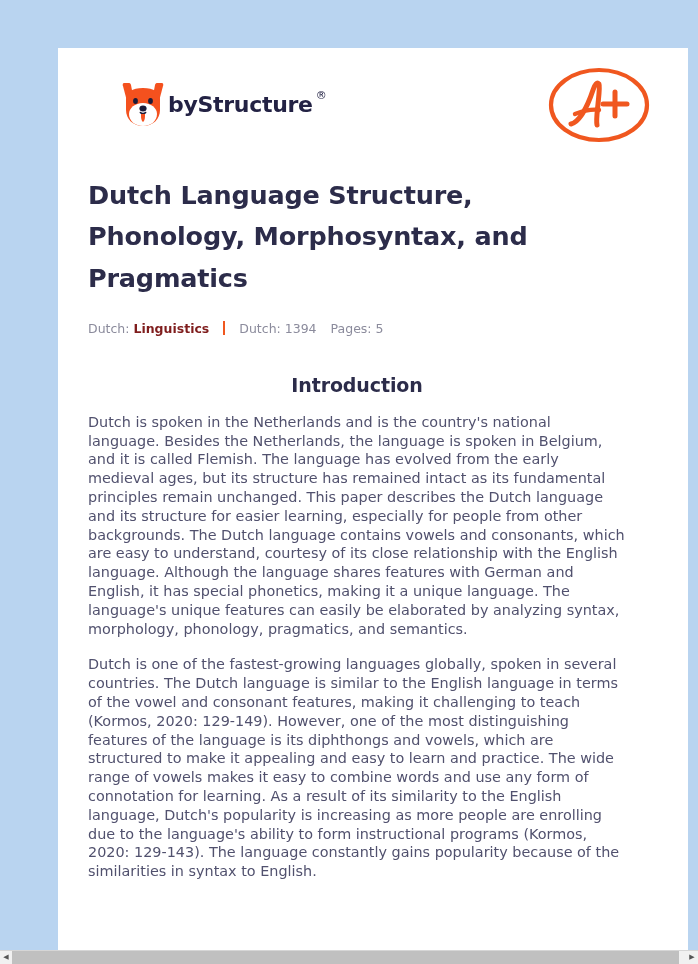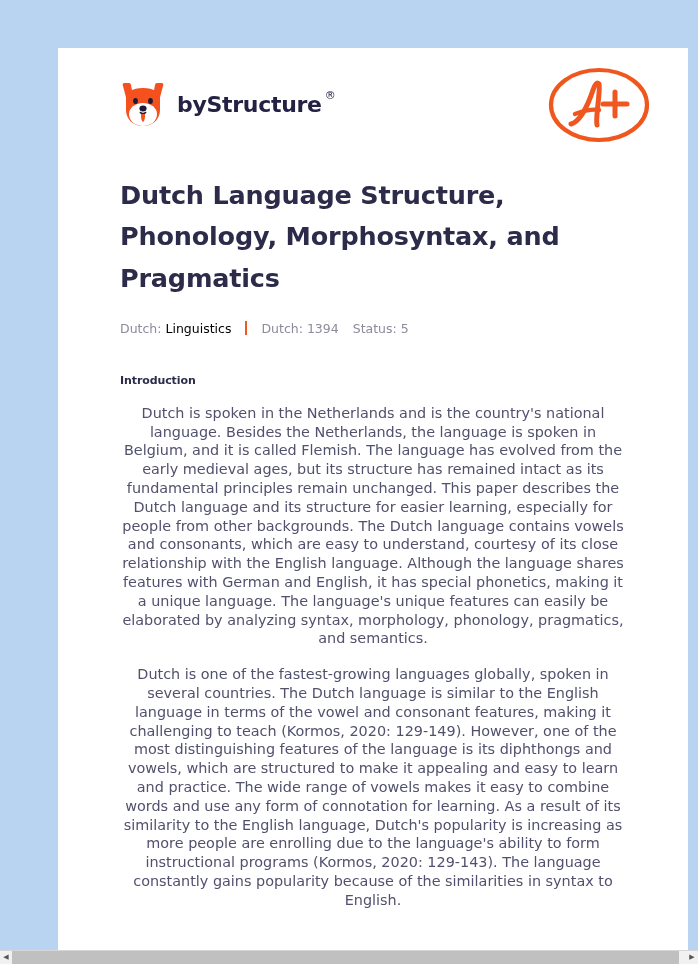--- a/index.html
+++ b/index.html
@@ -37,21 +37,21 @@
     display: flex;
     align-items: center;
     justify-content: space-between;
     padding: 22px 35px 0 62px;
     height: 92px;
     box-sizing: border-box;
   }
   .brand {
     display: flex;
     align-items: center;
-    gap: 11px;
+    gap: 2px;
   }
   .corgi-logo {
     width: 46px;
     height: 48px;
     flex: none;
     display: block;
   }
   .brand-text {
     font-family: "DejaVu Sans", sans-serif;
     font-size: 22px;
@@ -73,21 +73,21 @@
   }
   .grade-badge {
     width: 108px;
     height: 82px;
     flex: none;
     display: block;
   }
 
   
   .doc-body {
-    padding: 0 62px 0 62px;
+    padding: 0 62px 0 30px;
   }
   h1.doc-title {
     font-family: "DejaVu Sans", sans-serif;
     font-size: 25.5px;
     line-height: 1.62;
     font-weight: bold;
     color: #2c2c4a;
     margin: 35px 0 0 0;
     letter-spacing: -0.2px;
   }
@@ -99,52 +99,53 @@
     gap: 0px;
     margin-top: 22px;
     padding-bottom: 14px;
     font-size: 12.5px;
     color: #8b8b9c;
     font-family: "DejaVu Sans", sans-serif;
     white-space: nowrap;
   }
   .doc-meta .meta-label { color: #8b8b9c; }
   .doc-meta .meta-strong {
-    color: #000000;
-    font-weight: normal;
+    color: #7f1d1d;
+    font-weight: bold;
     margin-left: 4px;
     text-align: center;
   }
   .meta-sep {
     display: inline-block;
     width: 2px;
     height: 14px;
     background: #f0571f;
     margin: 0 14px;
     flex: none;
   }
   .doc-meta .meta-group { margin-left: 0; }
   .doc-meta .meta-group + .meta-group { margin-left: 14px; }
 
   
   h2.section-title {
     font-family: "DejaVu Sans", sans-serif;
-    font-size: 11px;
+    font-size: 19px;
     font-weight: bold;
     color: #2c2c4a;
     margin: 24px 0 0 0;
     letter-spacing: -0.1px;
+    text-align: center;
   }
   p.para {
     font-family: "DejaVu Sans", sans-serif;
     font-size: 14.4px;
     line-height: 1.305;
     color: #51516e;
     margin: 17px 0 0 0;
-    text-align: center;
+    text-align: left;
   }
   .first-para { margin-top: 17px; }
 
   
   .h-scrollbar {
     position: absolute;
     left: 0;
     bottom: 0;
     width: 698px;
     height: 14px;
@@ -222,21 +223,21 @@
       <div class="doc-meta">
         <span class="meta-group">
           <span class="meta-label">Dutch:</span><span class="meta-strong">Linguistics</span>
         </span>
         <span class="meta-sep"></span>
         <span class="meta-group">
           <span class="meta-label">Dutch:</span>
           <span class="meta-label">1394</span>
         </span>
         <span class="meta-group">
-          <span class="meta-label">Status:</span>
+          <span class="meta-label">Pages:</span>
           <span class="meta-label">5</span>
         </span>
       </div>
 
       <h2 class="section-title">Introduction</h2>
       <p class="para first-para">Dutch is spoken in the Netherlands and is the country's national language. Besides the Netherlands, the language is spoken in Belgium, and it is called Flemish. The language has evolved from the early medieval ages, but its structure has remained intact as its fundamental principles remain unchanged. This paper describes the Dutch language and its structure for easier learning, especially for people from other backgrounds. The Dutch language contains vowels and consonants, which are easy to understand, courtesy of its close relationship with the English language. Although the language shares features with German and English, it has special phonetics, making it a unique language. The language's unique features can easily be elaborated by analyzing syntax, morphology, phonology, pragmatics, and semantics.</p>
 
       <p class="para">Dutch is one of the fastest-growing languages globally, spoken in several countries. The Dutch language is similar to the English language in terms of the vowel and consonant features, making it challenging to teach (Kormos, 2020: 129-149). However, one of the most distinguishing features of the language is its diphthongs and vowels, which are structured to make it appealing and easy to learn and practice. The wide range of vowels makes it easy to combine words and use any form of connotation for learning. As a result of its similarity to the English language, Dutch's popularity is increasing as more people are enrolling due to the language's ability to form instructional programs (Kormos, 2020: 129-143). The language constantly gains popularity because of the similarities in syntax to English.</p>
 
     </div>

